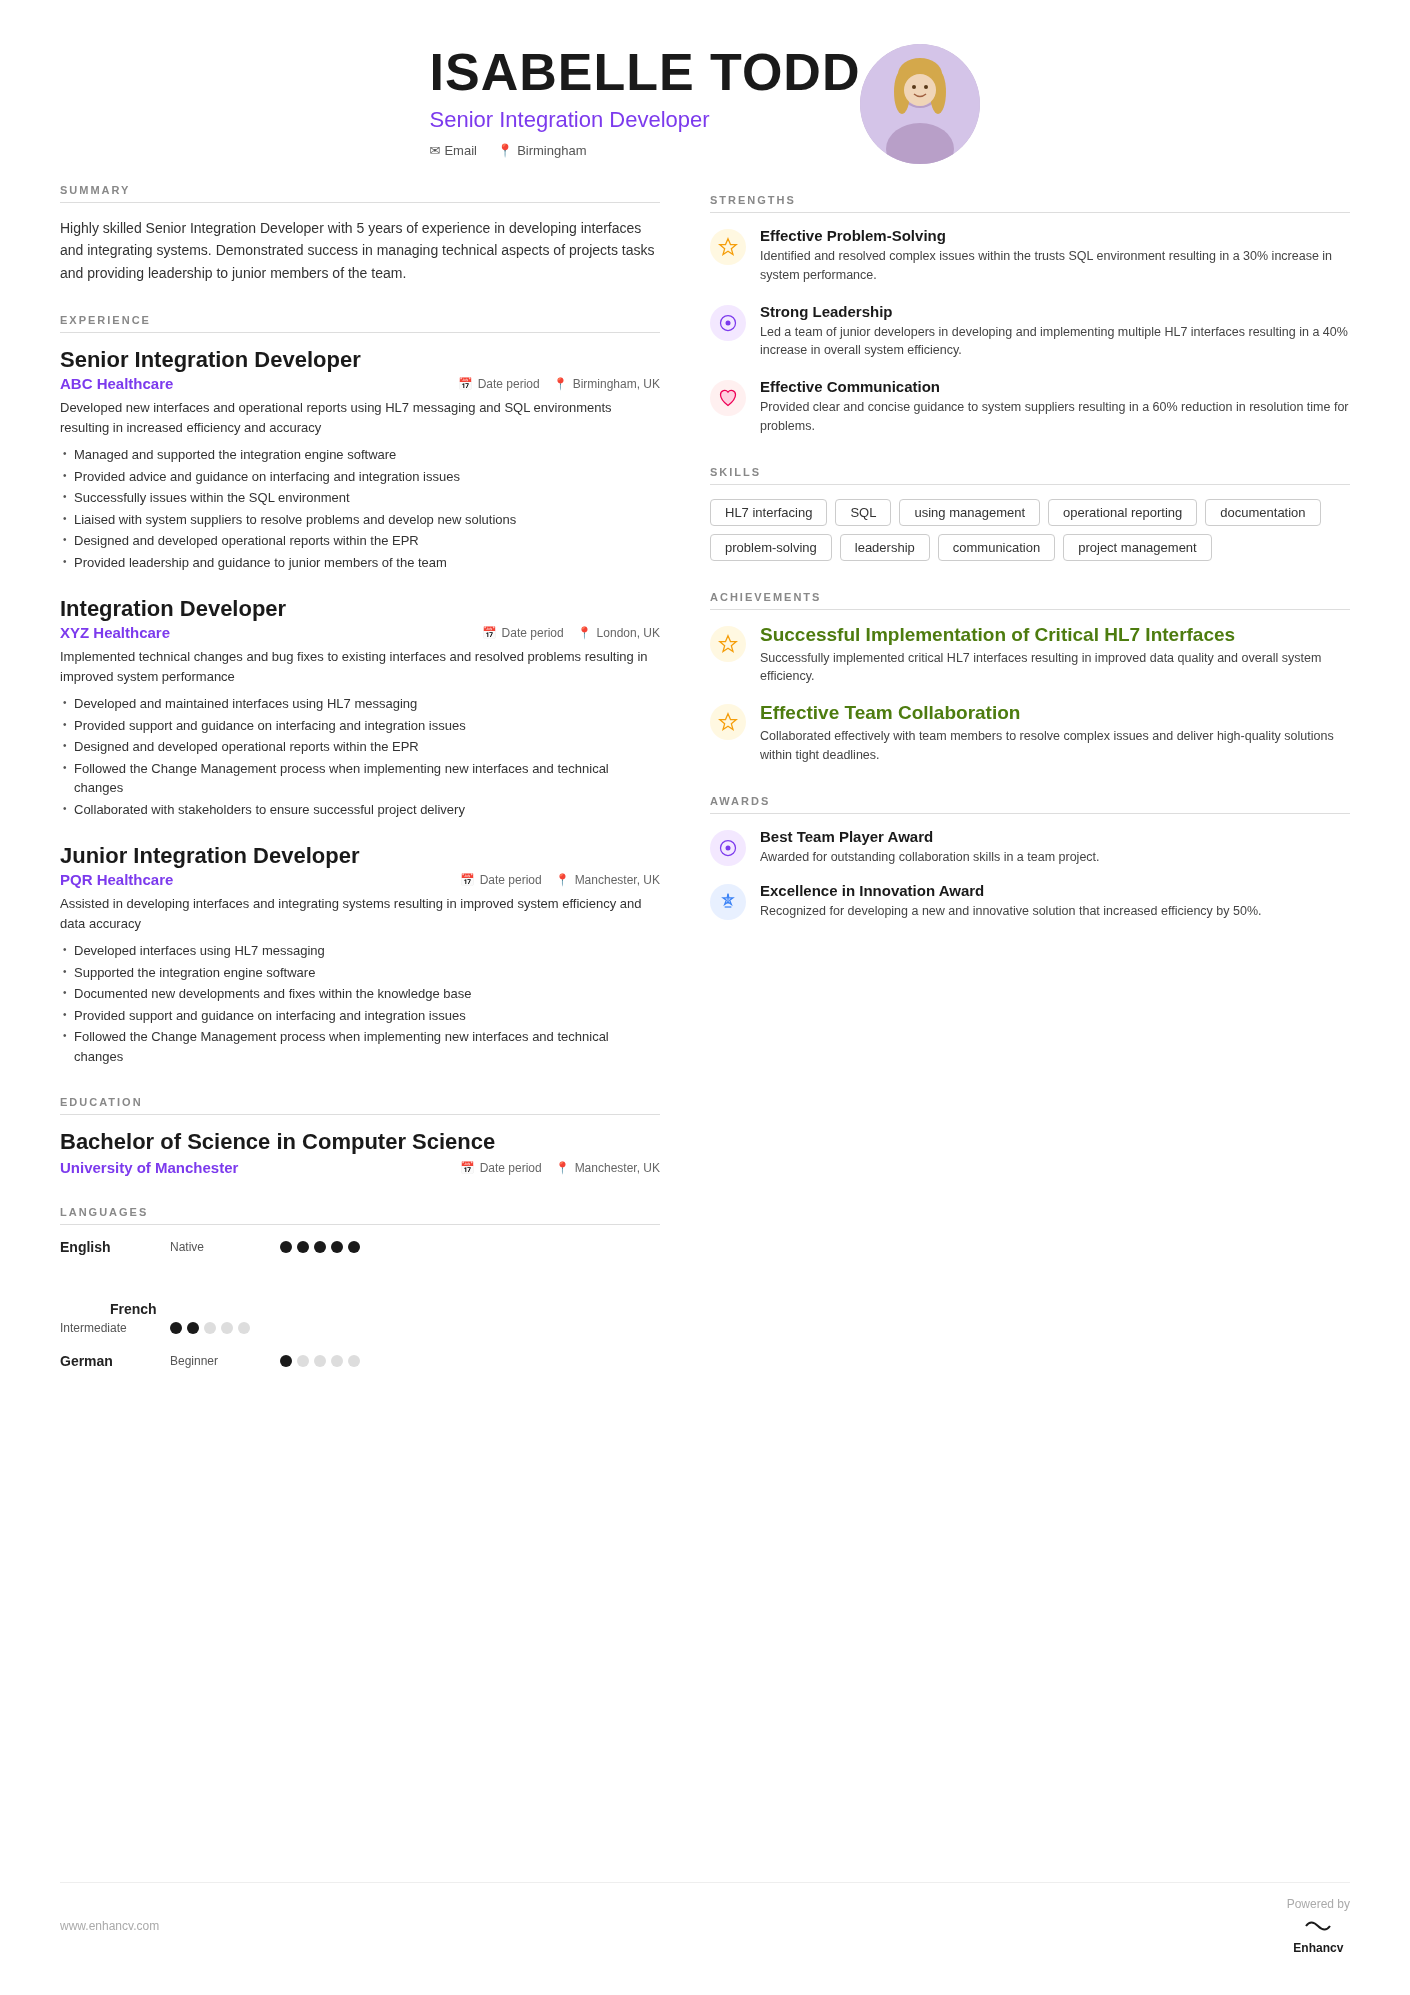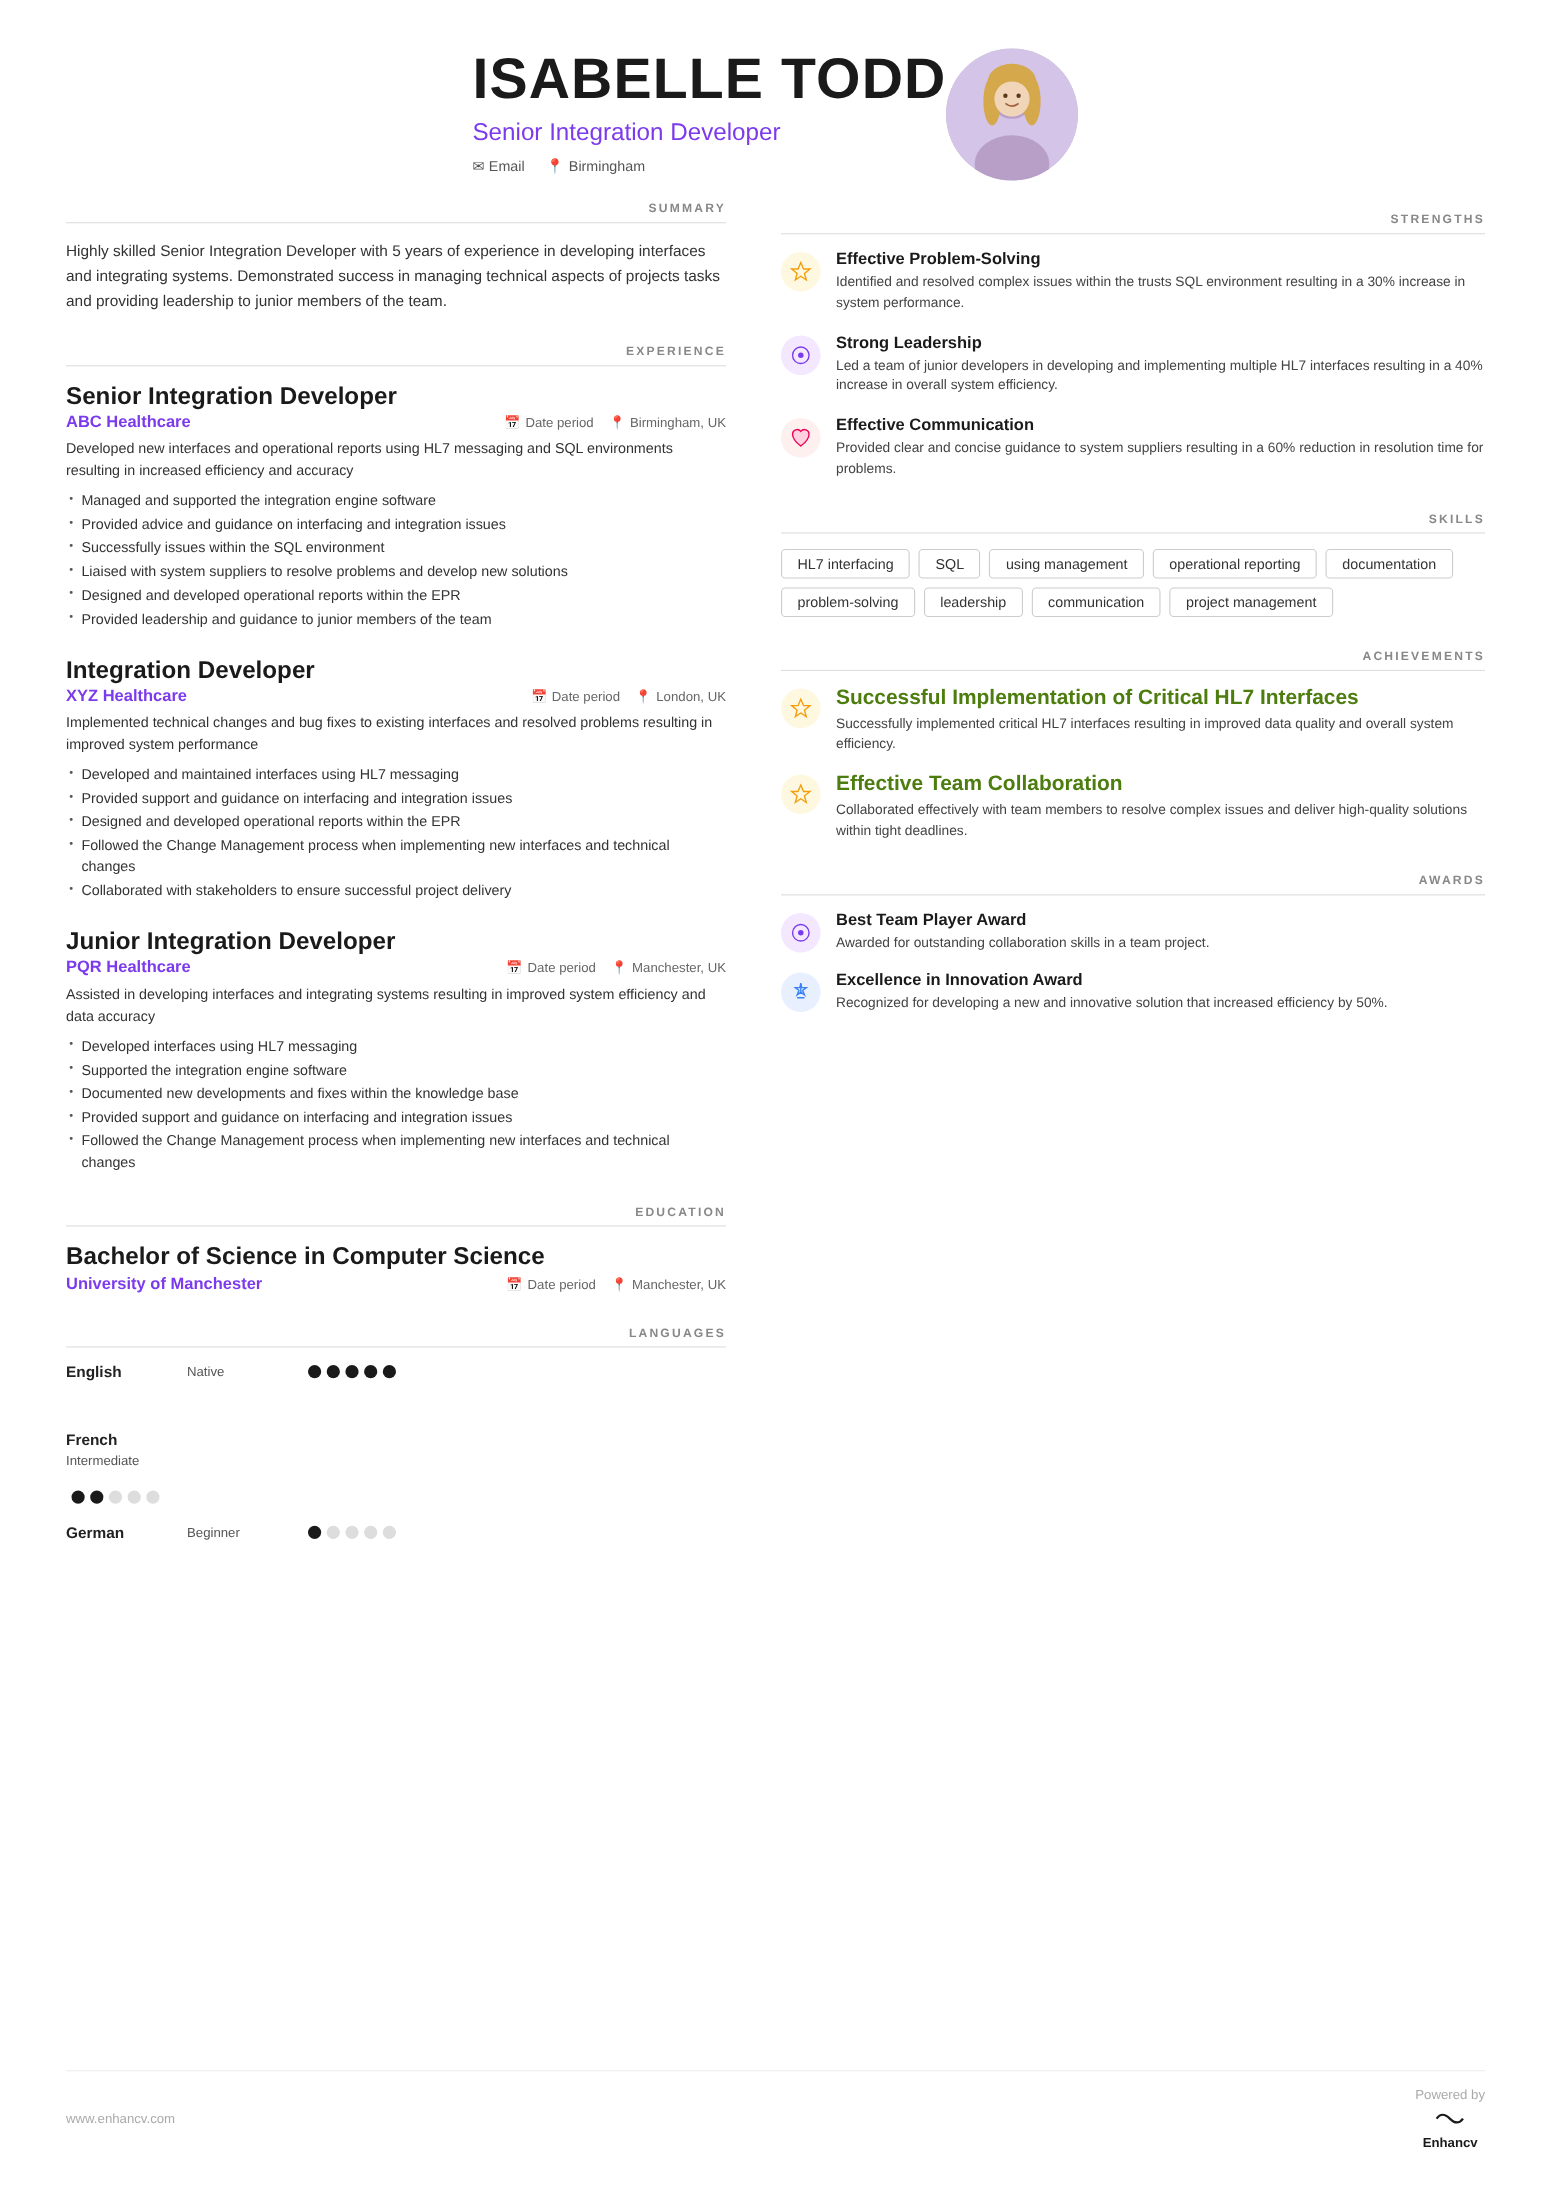--- a/index.html
+++ b/index.html
@@ -86,21 +86,20 @@
     }
     .section-title {
       font-size: 11px;
       font-weight: 700;
       color: #888;
       letter-spacing: 2px;
       text-transform: uppercase;
       border-bottom: 1.5px solid #ddd;
       padding-bottom: 6px;
       margin-bottom: 14px;
-      text-align: right;
     }
     
     .summary-text {
       font-size: 14px;
       line-height: 1.6;
       color: #333;
     }
     
     .job-title {
       font-size: 22px;
@@ -484,21 +483,21 @@
             <div class="lang-dot filled"></div>
             <div class="lang-dot filled"></div>
             <div class="lang-dot filled"></div>
           </div>
         </div>
         <div style="display:flex; gap:60px;">
           <div class="lang-row" style="flex-direction:column; gap:4px;">
             <div style="display:flex; gap:20px; align-items:center;margin-top:36px;">
               <div class="lang-name">French</div>
             </div>
-            <div style="display:flex; gap:20px; align-items:center;flex-direction:column;">
+            <div style="display:flex; gap:20px; align-items:center;">
               <div class="lang-level">Intermediate</div>
               <div class="lang-dots">
                 <div class="lang-dot filled"></div>
                 <div class="lang-dot filled"></div>
                 <div class="lang-dot"></div>
                 <div class="lang-dot"></div>
                 <div class="lang-dot"></div>
               </div>
             </div>
           </div>

